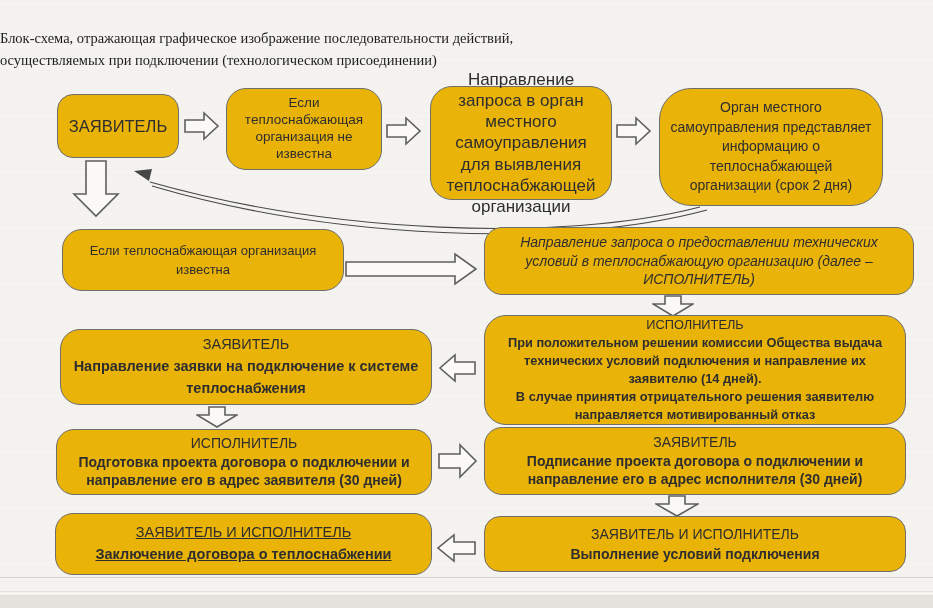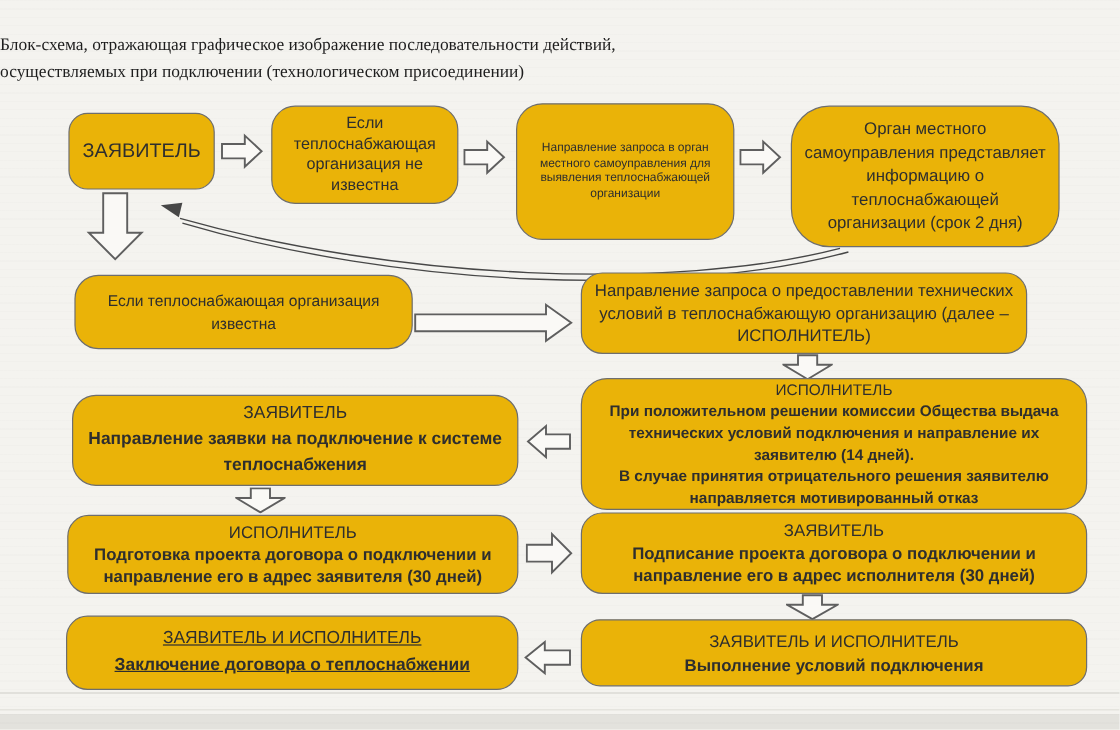--- a/index.html
+++ b/index.html
@@ -39,24 +39,24 @@
     align-items: center; justify-content: center;
     text-align: center;
     line-height: 1.25;
     padding: 4px 10px;
   }
   .node .t { display: block; }
   .node .b { display: block; font-weight: bold; }
 
   #node-applicant        { left: 57px;  top: 94px;  width: 122px; height: 64px; border-radius: 16px; font-size: 16.5px; }
   #node-org-unknown      { left: 226px; top: 88px;  width: 156px; height: 82px; border-radius: 20px; font-size: 13.5px; }
-  #node-request-gov      { left: 430px; top: 86px;  width: 182px; height: 114px; border-radius: 22px; font-size: 10px; }
+  #node-request-gov      { left: 430px; top: 86px;  width: 182px; height: 114px; border-radius: 22px; font-size: 17px; }
   #node-gov-info         { left: 659px; top: 88px;  width: 224px; height: 118px; border-radius: 32px; font-size: 14px; line-height: 1.4; justify-content: center; }
   #node-org-known        { left: 62px;  top: 229px; width: 282px; height: 62px;  border-radius: 20px; font-size: 13px; line-height: 1.5; }
-  #node-request-tech     { left: 484px; top: 227px; width: 372px; height: 68px;  border-radius: 18px; font-size: 14px; line-height: 1.35; }
+  #node-request-tech     { left: 484px; top: 227px; width: 430px; height: 68px;  border-radius: 18px; font-size: 14px; line-height: 1.35; font-style: italic; }
   #node-executor-decision{ left: 484px; top: 315px; width: 422px; height: 110px; border-radius: 22px; font-size: 12.8px; line-height: 1.42; }
   #node-application      { left: 60px;  top: 329px; width: 372px; height: 76px;  border-radius: 20px; font-size: 14.5px; line-height: 1.5; }
   #node-draft-contract   { left: 56px;  top: 429px; width: 376px; height: 66px;  border-radius: 18px; font-size: 14px; line-height: 1.35; }
   #node-sign-contract    { left: 484px; top: 427px; width: 422px; height: 68px;  border-radius: 18px; font-size: 14px; line-height: 1.35; }
   #node-fulfill          { left: 484px; top: 516px; width: 422px; height: 56px;  border-radius: 16px; font-size: 14px; line-height: 1.45; }
   #node-final-contract   { left: 55px;  top: 513px; width: 377px; height: 62px;  border-radius: 18px; font-size: 14.5px; line-height: 1.5; }
   #node-final-contract .t, #node-final-contract .b { text-decoration: underline; }
 
   .arrow { position: absolute; }
   .arrow svg { display: block; }

